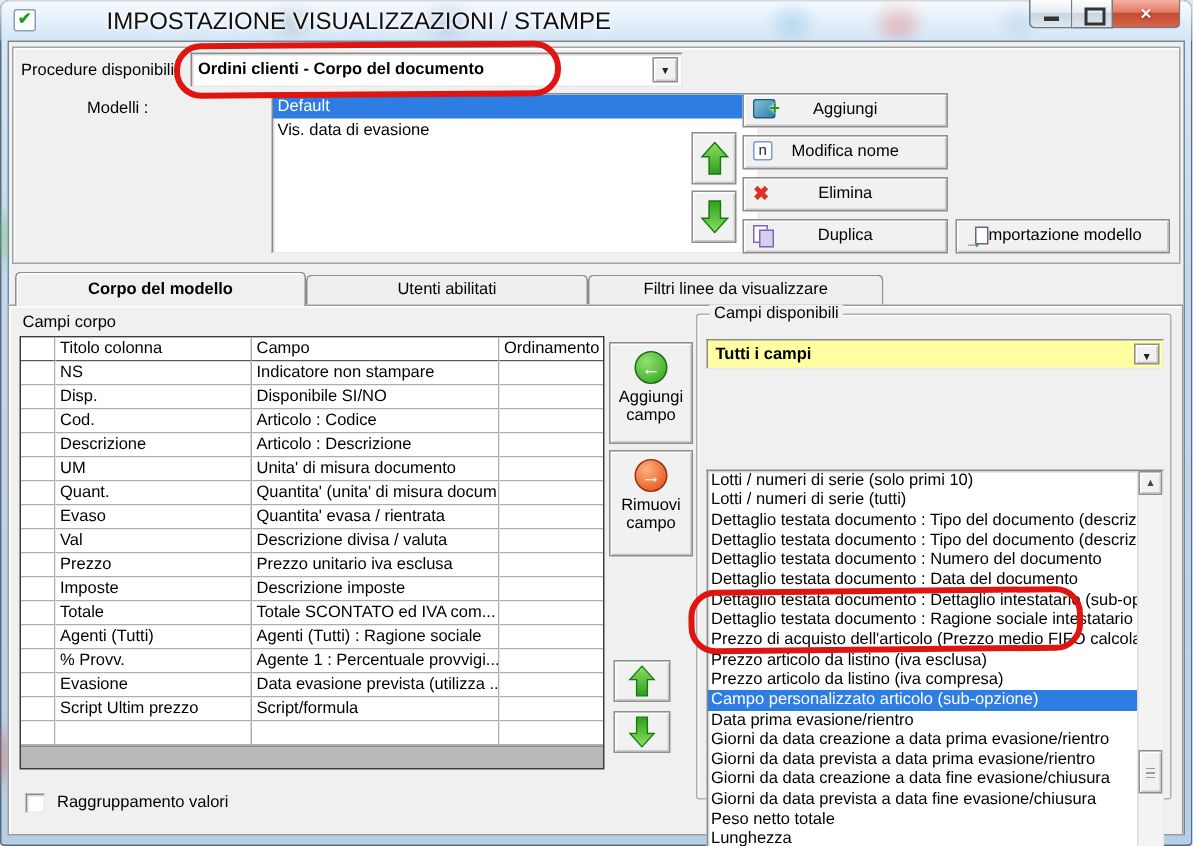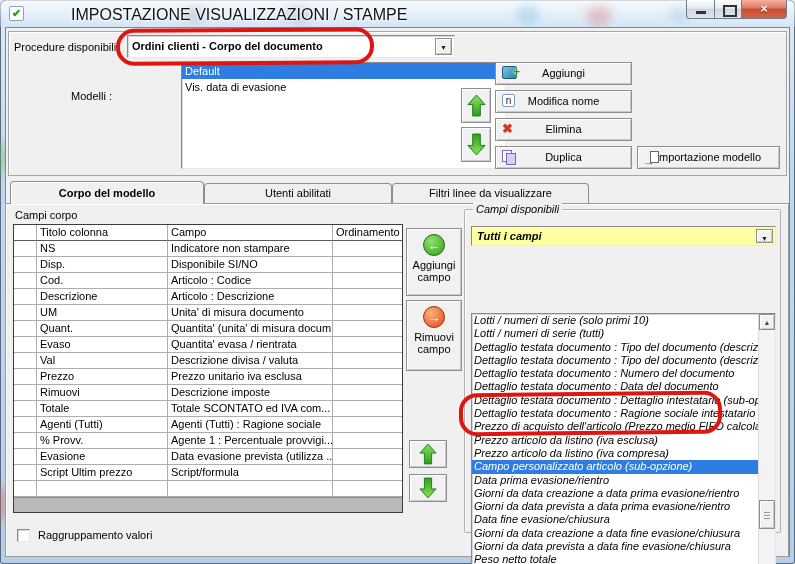--- a/index.html
+++ b/index.html
@@ -100,21 +100,21 @@
   .tgray{position:absolute;left:0;right:0;bottom:0;height:15px;background:#b9b9b9;border-top:1px solid #8a8a8a;}
 
   .transferbtn{position:absolute;left:406px;width:56px;text-align:center;padding-top:5px;line-height:12px;}
   .circ{display:inline-block;width:22px;height:22px;border-radius:50%;color:#fff;font-weight:bold;
         font-size:13px;line-height:21px;text-align:center;margin-bottom:3px;}
   .circ.green{background:radial-gradient(circle at 35% 30%,#90e26c,#2f9e1f);border:1px solid #1d6e14;}
   .circ.orange{background:radial-gradient(circle at 35% 30%,#ffb080,#e04a10);border:1px solid #a03008;}
 
   
   .groupbox{position:absolute;left:464px;top:209px;width:317px;height:324px;border:1px solid #b0b0b0;
-            border-radius:2px;box-shadow:1px 1px 0 #fff inset;font-style:italic;}
+            border-radius:2px;box-shadow:1px 1px 0 #fff inset;}
   .groupbox > .gb-label{position:absolute;left:8px;top:-7px;background:#f0f0f0;padding:0 3px;}
   .filtercombo{position:absolute;left:6px;top:16px;width:305px;height:20px;background:#ffffa1;
                border:1px solid #8a8a8a;border-right-color:#e9e9e9;border-bottom-color:#e9e9e9;}
   .filtercombo .val{position:absolute;left:5px;top:2px;font-weight:bold;line-height:15px;}
   .avail-list{position:absolute;left:6px;top:55px;width:305px;height:293px;overflow:hidden;margin-top:48px;}
   .avail-items{position:absolute;left:0;top:0;right:17px;bottom:0;overflow:hidden;}
   .avail-items .li{height:13.3px;line-height:13.3px;padding:0 2px;white-space:nowrap;overflow:hidden;}
   .vsb{position:absolute;top:0;right:0;bottom:0;width:17px;background:#f3f3f3;border-left:1px solid #dcdcdc;}
   .sb-btn{position:absolute;left:0;right:0;height:16px;text-align:center;font-size:7px;line-height:15px;color:#444;}
   .sb-btn.up{top:0;}
@@ -165,21 +165,21 @@
   <div class="client"></div>
 
   <div class="panel-top"></div>
   <div class="lbl" style="left:14px;top:41px;text-align:right;">Procedure disponibili</div>
 
   <div class="combo sunken">
     <span class="val">Ordini clienti - Corpo del documento</span>
     <span class="drop-btn raised">▼</span>
   </div>
 
-  <div class="lbl" style="left:58px;top:66px;width:67px;text-align:center;margin-top:24px;">Modelli :</div>
+  <div class="lbl" style="left:58px;top:66px;width:67px;text-align:left;">Modelli :</div>
   <div class="modelli-list sunken">
       <div class="li sel">Default</div>
       <div class="li">Vis. data di evasione</div>
     </div>
 
   <div class="sqbtn raised" style="left:461px;top:88px;">
     <svg viewBox="0 0 20 24">
         <path d="M10 1 L19 11 H14 V23 H6 V11 H1 Z" fill="url(#garrow)" stroke="#157a0e"></path>
       </svg>
   </div>
@@ -280,21 +280,21 @@
           <div class="c c3"></div>
         </div>
         <div class="trow">
           <div class="c c0"></div>
           <div class="c c1">Prezzo</div>
           <div class="c c2">Prezzo unitario iva esclusa</div>
           <div class="c c3"></div>
         </div>
         <div class="trow">
           <div class="c c0"></div>
-          <div class="c c1">Rimuovi</div>
+          <div class="c c1">Imposte</div>
           <div class="c c2">Descrizione imposte</div>
           <div class="c c3"></div>
         </div>
         <div class="trow">
           <div class="c c0"></div>
           <div class="c c1">Totale</div>
           <div class="c c2">Totale SCONTATO ed IVA com...</div>
           <div class="c c3"></div>
         </div>
         <div class="trow">
@@ -367,21 +367,20 @@
           <div class="li">Dettaglio testata documento : Data del documento</div>
           <div class="li">Dettaglio testata documento : Dettaglio intestatario (sub-op</div>
           <div class="li">Dettaglio testata documento : Ragione sociale intestatario</div>
           <div class="li">Prezzo di acquisto dell'articolo (Prezzo medio FIFO calcola</div>
           <div class="li">Prezzo articolo da listino (iva esclusa)</div>
           <div class="li">Prezzo articolo da listino (iva compresa)</div>
           <div class="li sel">Campo personalizzato articolo (sub-opzione)</div>
           <div class="li">Data prima evasione/rientro</div>
           <div class="li">Giorni da data creazione a data prima evasione/rientro</div>
           <div class="li">Giorni da data prevista a data prima evasione/rientro</div>
-          <div class="li">Data fine evasione/chiusura</div>
           <div class="li">Giorni da data creazione a data fine evasione/chiusura</div>
           <div class="li">Giorni da data prevista a data fine evasione/chiusura</div>
           <div class="li">Peso netto totale</div>
           <div class="li">Lunghezza</div>
         </div>
       <div class="vsb">
         <div class="sb-btn up raised">▲</div>
         <div class="sb-thumb raised"></div>
         <div class="sb-btn down raised">▼</div>
       </div>

